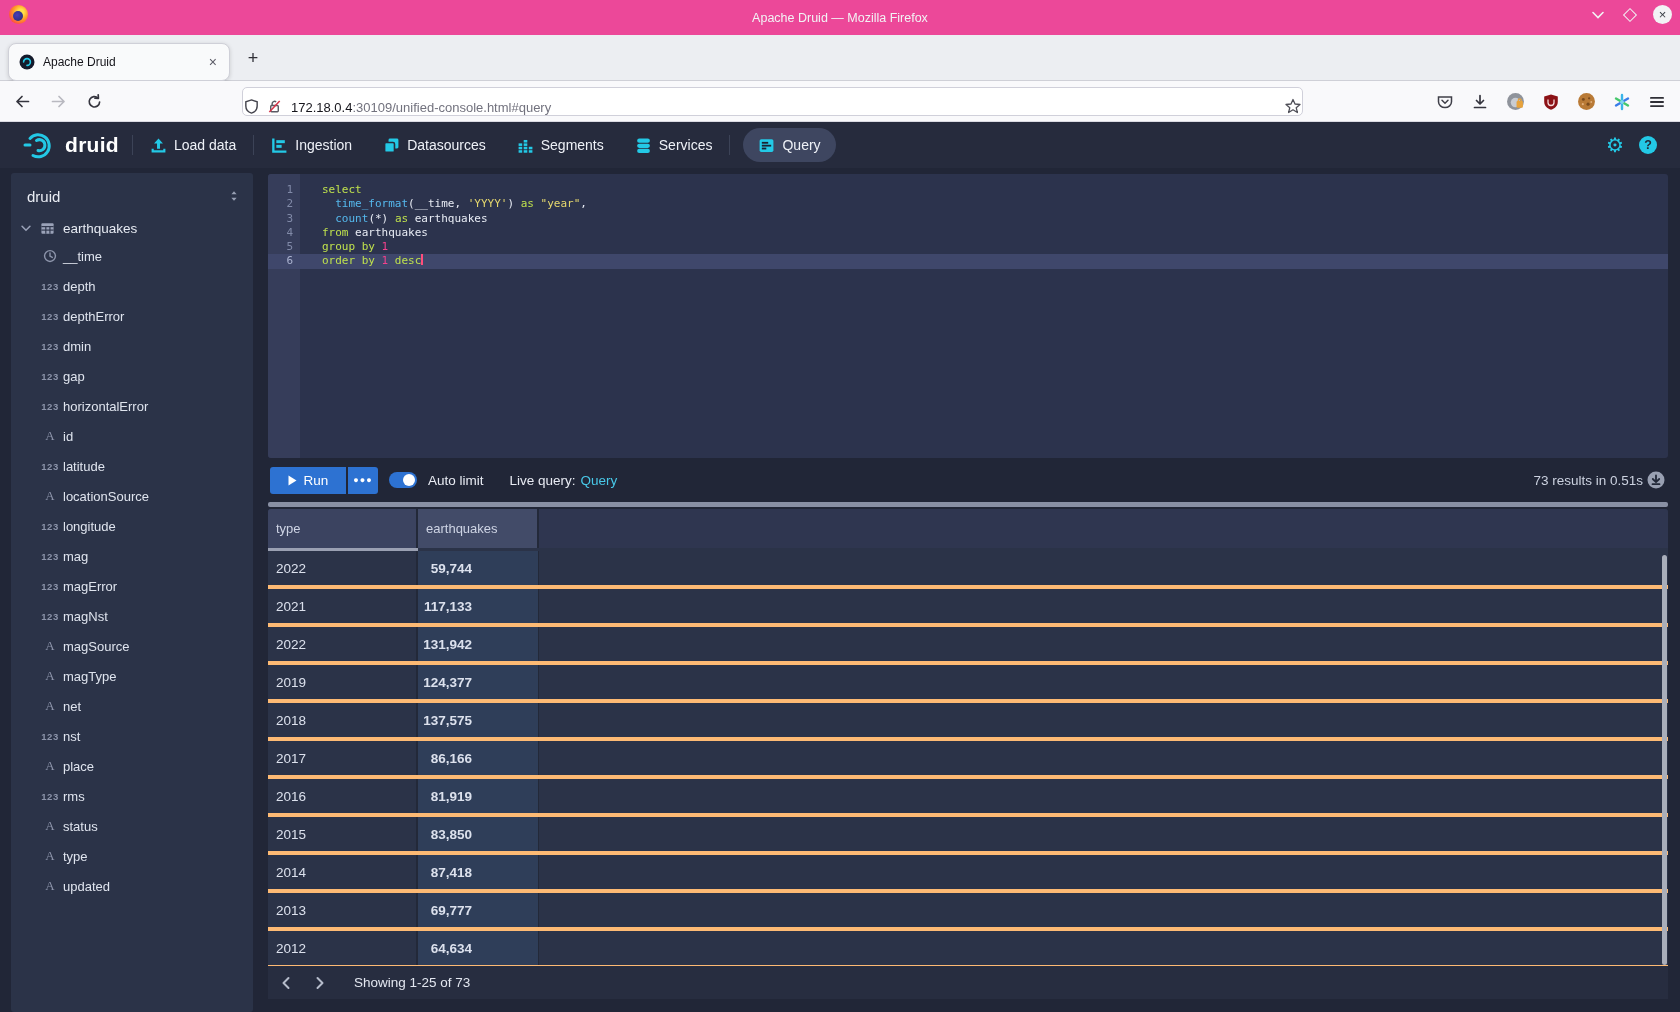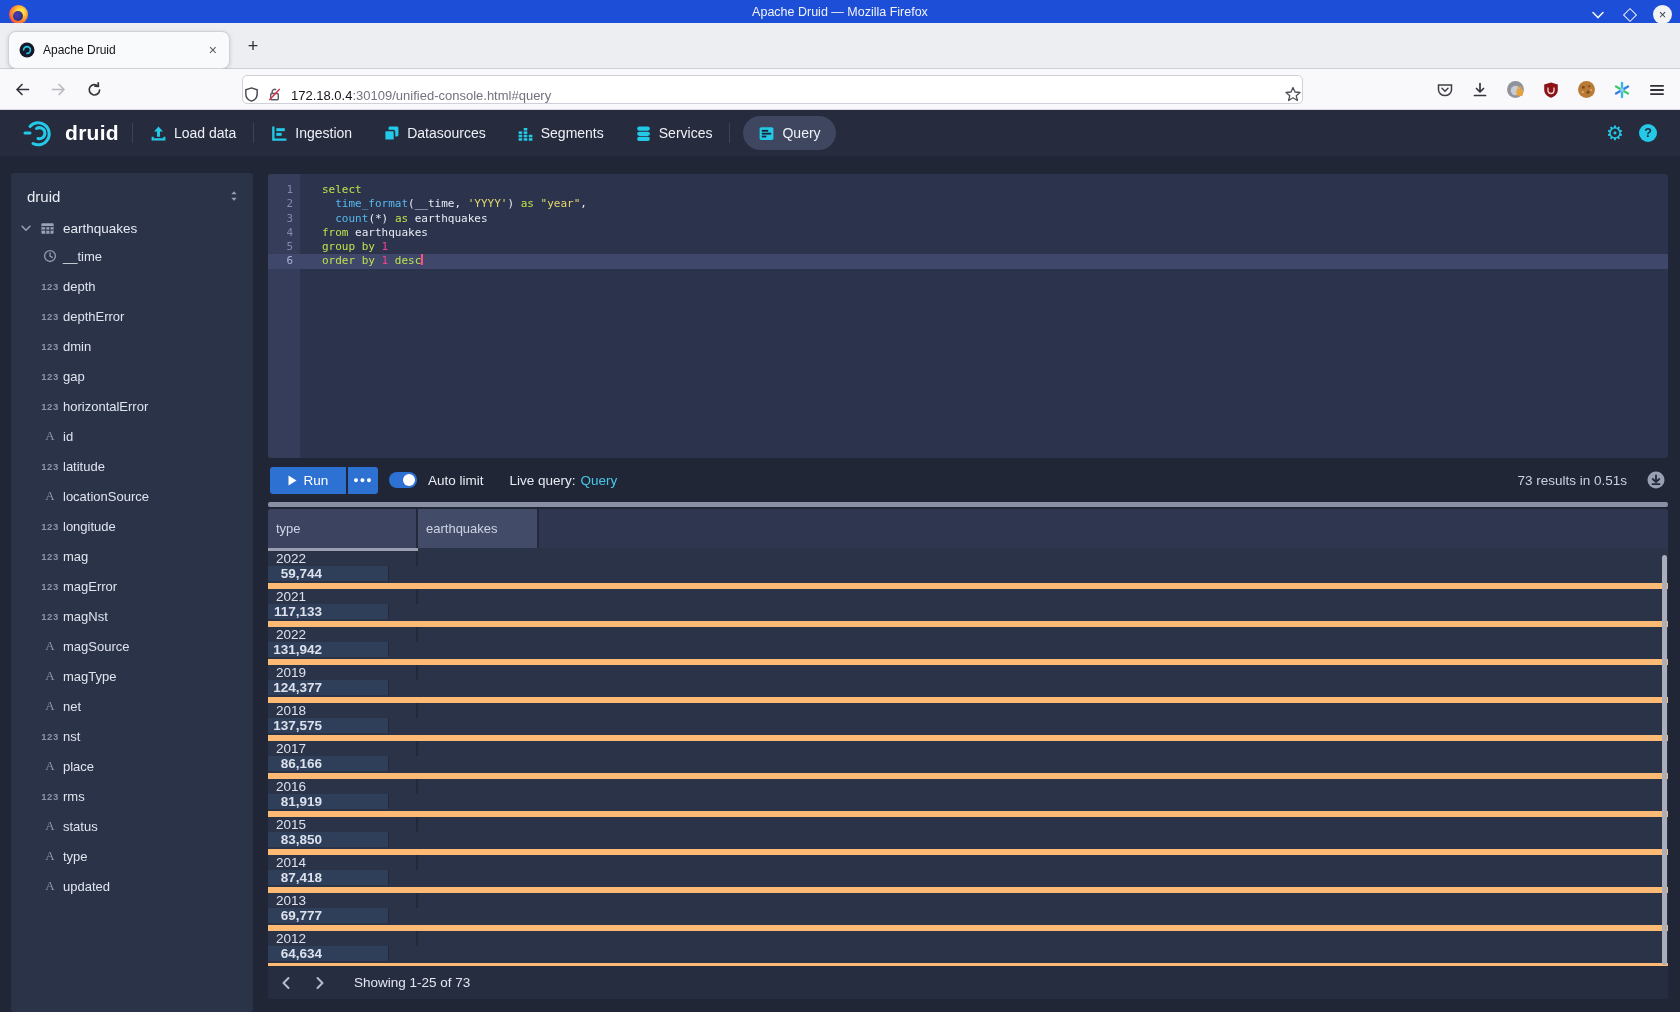--- a/index.html
+++ b/index.html
@@ -4,21 +4,21 @@
 <style>
   * { margin:0; padding:0; box-sizing:border-box; }
   html,body { background:#14161f; }
   .screen {
     position:relative; width:1680px; height:1012px; overflow:hidden;
     background:#212637; font-family:"Liberation Sans", sans-serif;
     -webkit-font-smoothing:antialiased;
   }
 
   
-  .titlebar { position:relative; height:23px; background:#1d4ed8; display:flex; align-items:center; }
+  .titlebar { position:relative; height:35px; background:#ec4899; display:flex; align-items:center; }
   .ff-logo { position:absolute; left:9px; top:5px; width:19px; height:19px; border-radius:50%;
     background:radial-gradient(circle at 62% 38%, #ffe14a 0 18%, #ff9a2a 45%, #ff5a3c 70%, #e32b63 100%); }
   .ff-logo::after { content:""; position:absolute; left:4px; top:6px; width:10px; height:10px; border-radius:50%;
     background:radial-gradient(circle at 40% 40%, #4a3db8, #242a6e); }
   .tb-title { flex:1; text-align:center; font-size:12.5px; color:#f2f3f5; }
   .win-controls { position:absolute; right:8px; top:0; height:29px; display:flex; align-items:center; gap:14px; }
   .wc { width:18px; height:18px; display:flex; align-items:center; justify-content:center; cursor:default; }
   .wc-diamond { width:10px; height:10px; border:1.6px solid #f2f3f5; transform:rotate(45deg); }
   .wc-close { width:19px; height:19px; background:#f2f3f5; border-radius:50%; color:#3a3f46; font-size:13px;
     display:flex; align-items:center; justify-content:center; line-height:1; }
@@ -94,35 +94,35 @@
     display:flex; align-items:center; justify-content:center; gap:7px; cursor:pointer; }
   .run-lb { color:#ffffff; font-size:13.5px; }
   .more-btn { margin-left:2px; width:30px; height:27px; background:#2d72d2; border-radius:0 3px 3px 0;
     display:flex; align-items:center; justify-content:center; cursor:pointer; }
   .more-lb { color:#fff; font-size:9px; letter-spacing:1px; }
   .switch { margin-left:11px; width:28px; height:16px; background:#2d72d2; border-radius:8px; position:relative; cursor:pointer; }
   .switch .knob { position:absolute; right:2px; top:2px; width:12px; height:12px; background:#ffffff; border-radius:50%; }
   .autolimit { margin-left:11px; font-size:13.5px; color:#e8ebf3; cursor:pointer; }
   .livequery { margin-left:26px; font-size:13.5px; color:#e8ebf3; }
   .livequery-val { margin-left:5px; font-size:13.5px; color:#48c8e8; cursor:pointer; }
-  .run-right { position:absolute; right:3px; top:0; height:44px; display:flex; align-items:center; gap:20px; }
+  .run-right { position:absolute; right:3px; top:0; height:44px; display:flex; align-items:center; gap:4px; }
   .results-summary { font-size:13.5px; color:#ccd2e0; }
 
   
   .splitter { position:absolute; left:268px; top:502px; width:1400px; height:5px; background:#8990a4; border-radius:2px; cursor:row-resize; }
 
   
   .grid { position:absolute; left:268px; top:509px; width:1400px; height:457px; overflow:hidden; background:#2b3348; border-radius:3px 3px 0 0; }
   .ghead { position:absolute; left:0; right:0; top:0; height:39px; background:#2f3650; display:flex; }
   .hcell { height:39px; display:flex; align-items:center; font-size:13px; color:#ced4e4; cursor:pointer; }
   .hcell.year { width:150px; background:#3b4360; border-right:2px solid #232939; padding-left:8px; }
   .hcell.eq { width:121px; background:#424b68; border-right:2px solid #232939; padding-left:8px; }
   .sort-underline { position:absolute; left:0; top:39px; width:150px; height:3px; background:#9aa0b2; }
   .grows { position:absolute; left:0; right:0; top:42px; }
-  .trow { height:38px; display:flex; border-bottom:6px solid #fdba74;flex-direction:column; }
+  .trow { height:38px; display:flex; border-bottom:4px solid #fdba74; }
   .tcell { display:flex; align-items:center; font-size:13.5px; color:#dce1ed; }
   .tcell.year { width:150px; padding-left:8px; border-right:2px solid #232939; cursor:pointer; }
   .tcell.eq { width:121px; background:#2f3e59; justify-content:flex-end; padding-right:66px; border-right:1px solid #232939; cursor:pointer;font-weight:bold; }
   .vscroll { position:absolute; right:1px; top:46px; width:5px; height:410px; background:#a9aeba; border-radius:3px; cursor:pointer; }
 
   
   .pager { position:absolute; left:268px; top:966px; width:1400px; height:33px; background:#272d40; display:flex; align-items:center; }
   .pg-btn { width:20px; height:20px; display:flex; align-items:center; justify-content:center; cursor:pointer; }
   .pg-prev { margin-left:8px; } .pg-next { margin-left:14px; }
   .pg-text { margin-left:24px; font-size:13.5px; color:#e3e7f0; }

